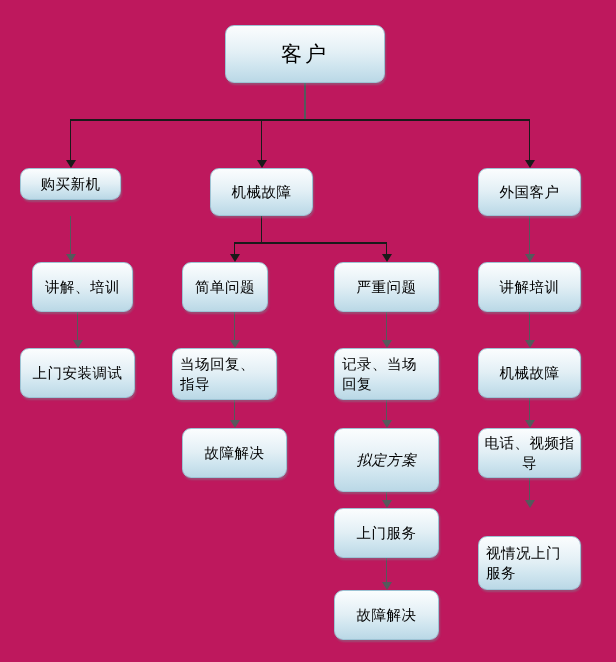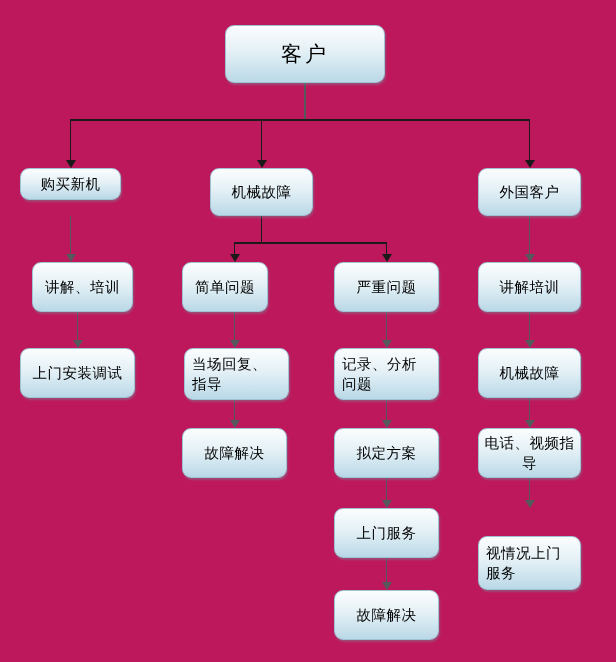--- a/index.html
+++ b/index.html
@@ -113,33 +113,33 @@
       </div>
       <div class="node center" style="left: 334px; top: 262px; width: 105px; height: 50px;">
         <span class="txt">严重问题</span>
       </div>
       <div class="node center" style="left: 478px; top: 262px; width: 103px; height: 50px;">
         <span class="txt">讲解培训</span>
       </div>
       <div class="node center" style="left: 20px; top: 348px; width: 115px; height: 50px;">
         <span class="txt">上门安装调试</span>
       </div>
-      <div class="node left" style="left: 184px; top: 348px; width: 105px; height: 52px;">
+      <div class="node left" style="left: 172px; top: 348px; width: 105px; height: 52px;">
         <span class="txt">当场回复、指导</span>
       </div>
       <div class="node left" style="left: 334px; top: 348px; width: 105px; height: 52px;">
-        <span class="txt">记录、分析问题</span>
+        <span class="txt">记录、当场回复</span>
       </div>
       <div class="node center" style="left: 478px; top: 348px; width: 103px; height: 50px;">
         <span class="txt">机械故障</span>
       </div>
       <div class="node center" style="left: 182px; top: 428px; width: 105px; height: 50px;">
         <span class="txt">故障解决</span>
       </div>
-      <div class="node center" style="left: 334px; top: 428px; width: 105px; height: 50px;">
+      <div class="node center" style="left: 334px; top: 428px; width: 105px; height: 64px; font-style: italic;">
         <span class="txt">拟定方案</span>
       </div>
       <div class="node center" style="left: 478px; top: 428px; width: 103px; height: 50px;">
         <span class="txt">电话、视频指导</span>
       </div>
       <div class="node center" style="left: 334px; top: 508px; width: 105px; height: 50px;">
         <span class="txt">上门服务</span>
       </div>
       <div class="node left" style="left: 478px; top: 536px; width: 103px; height: 54px;">
         <span class="txt">视情况上门服务</span>

